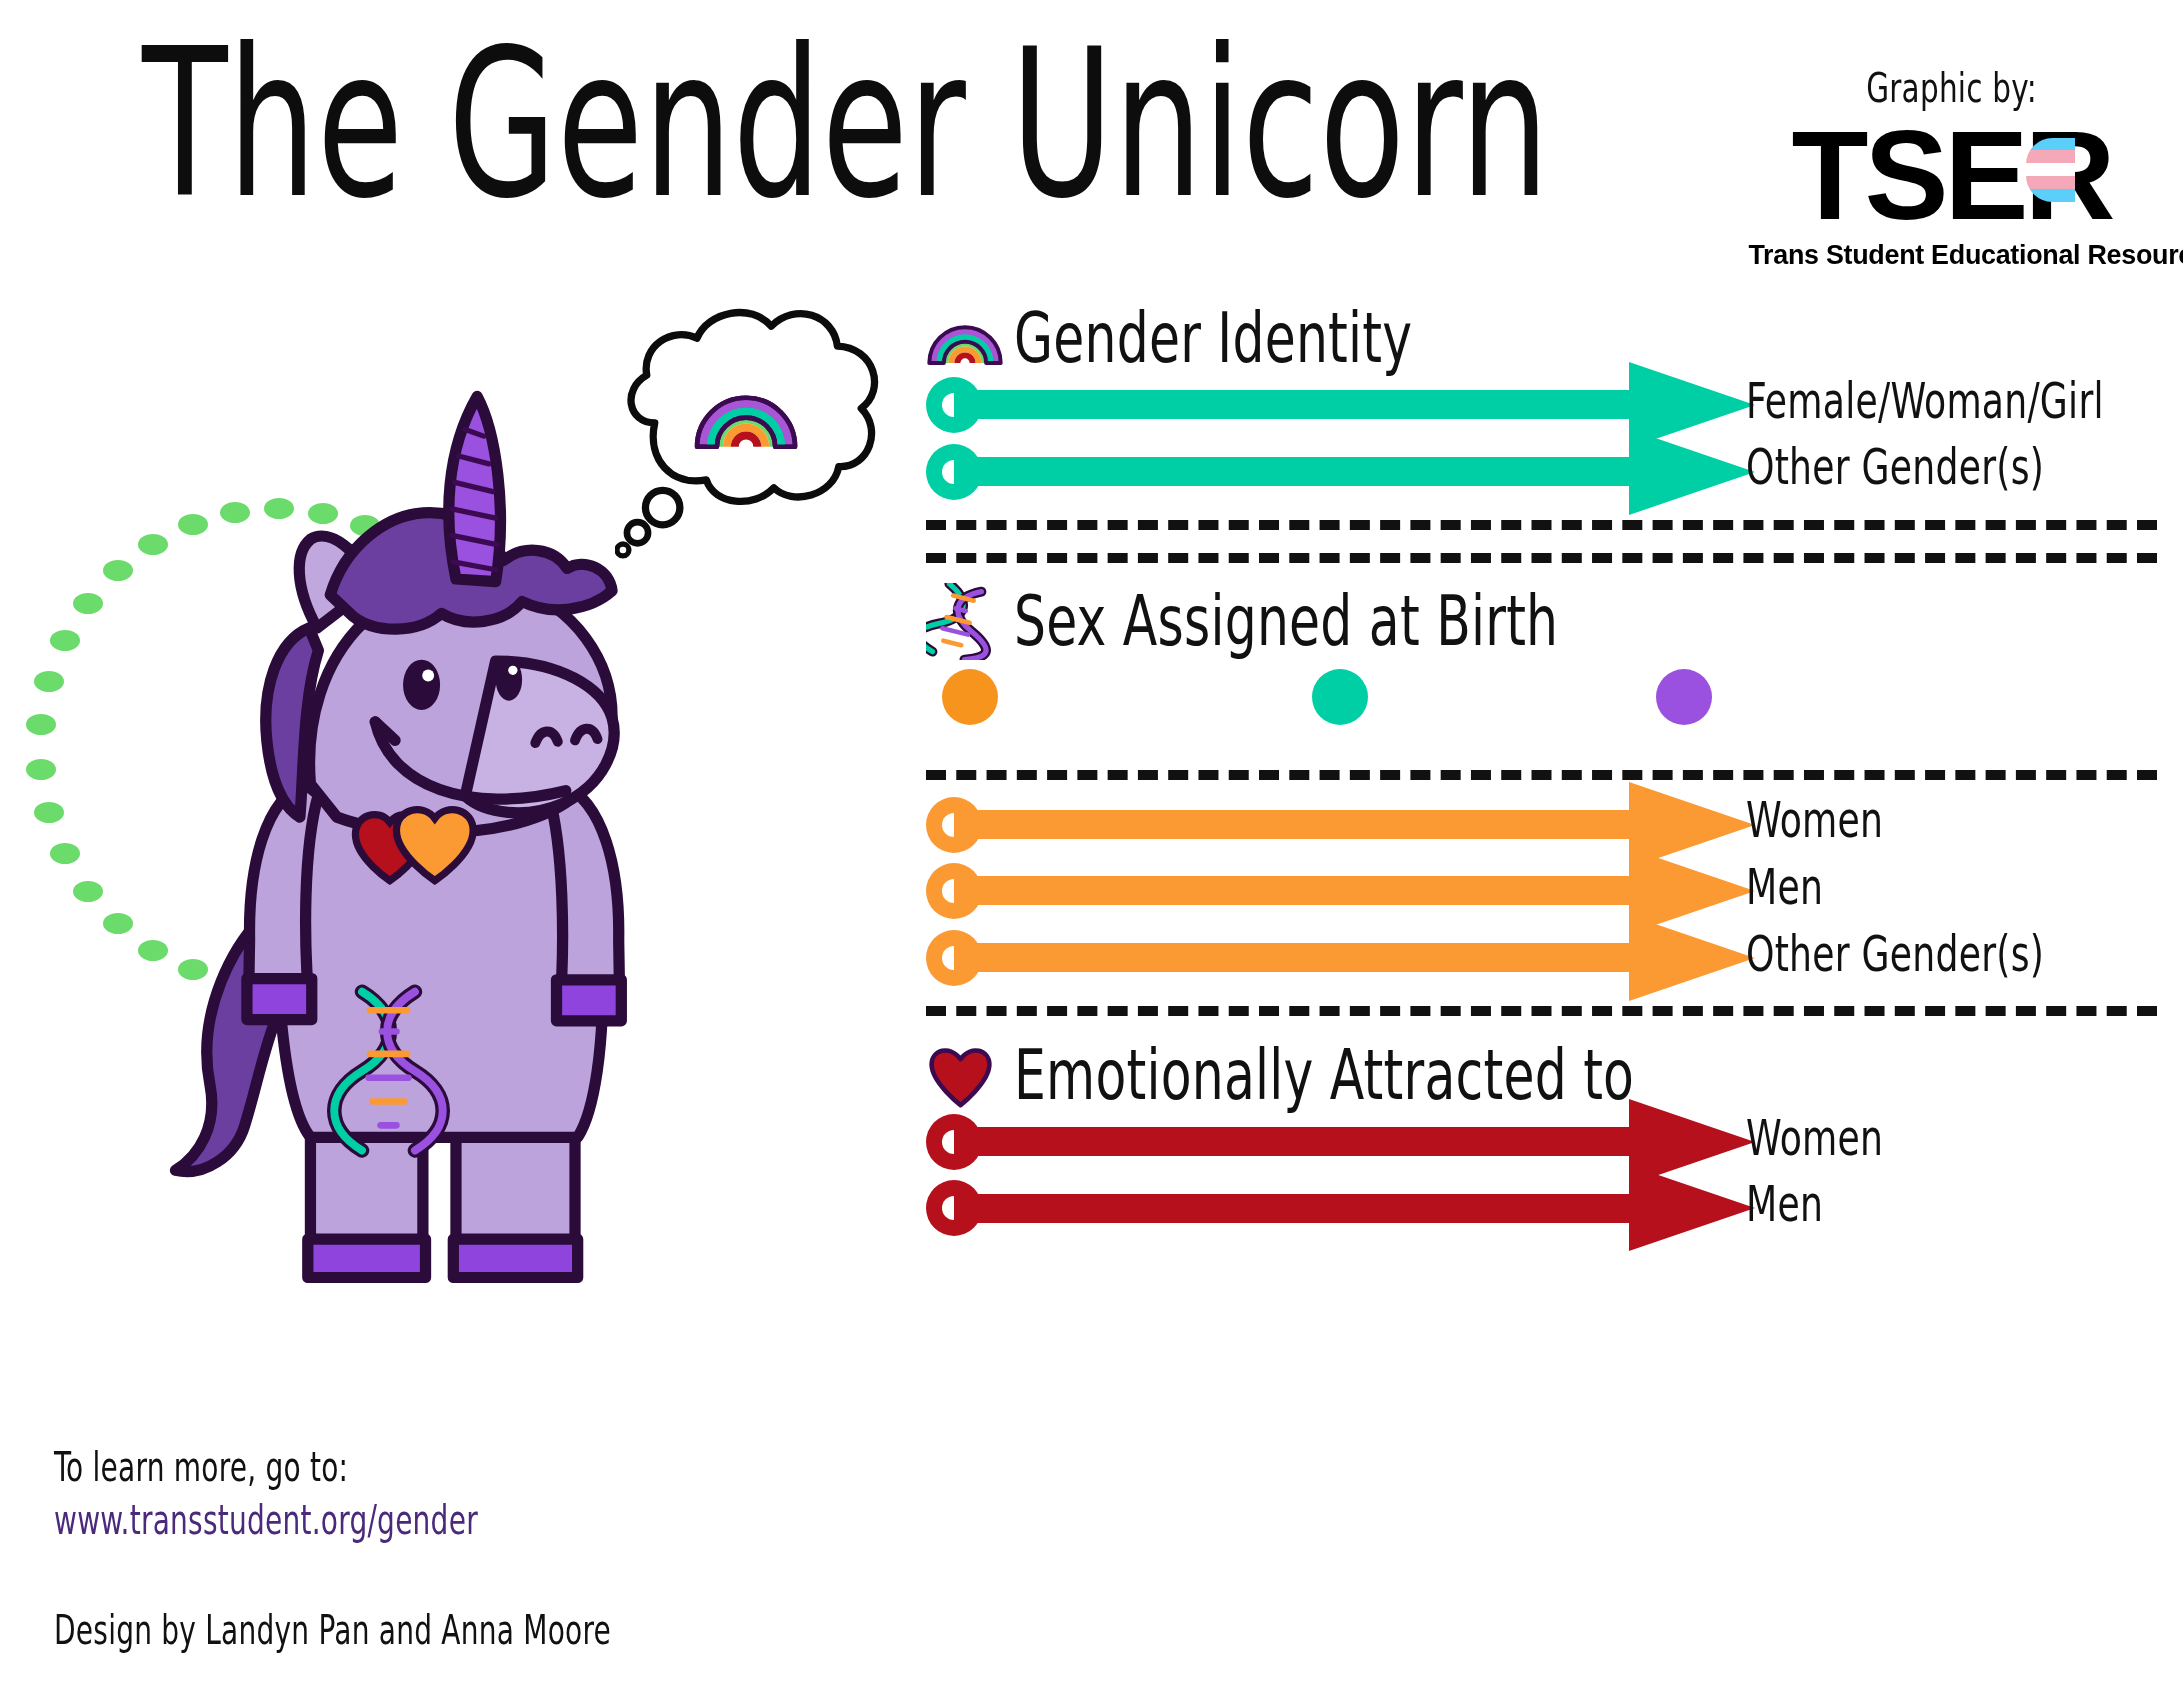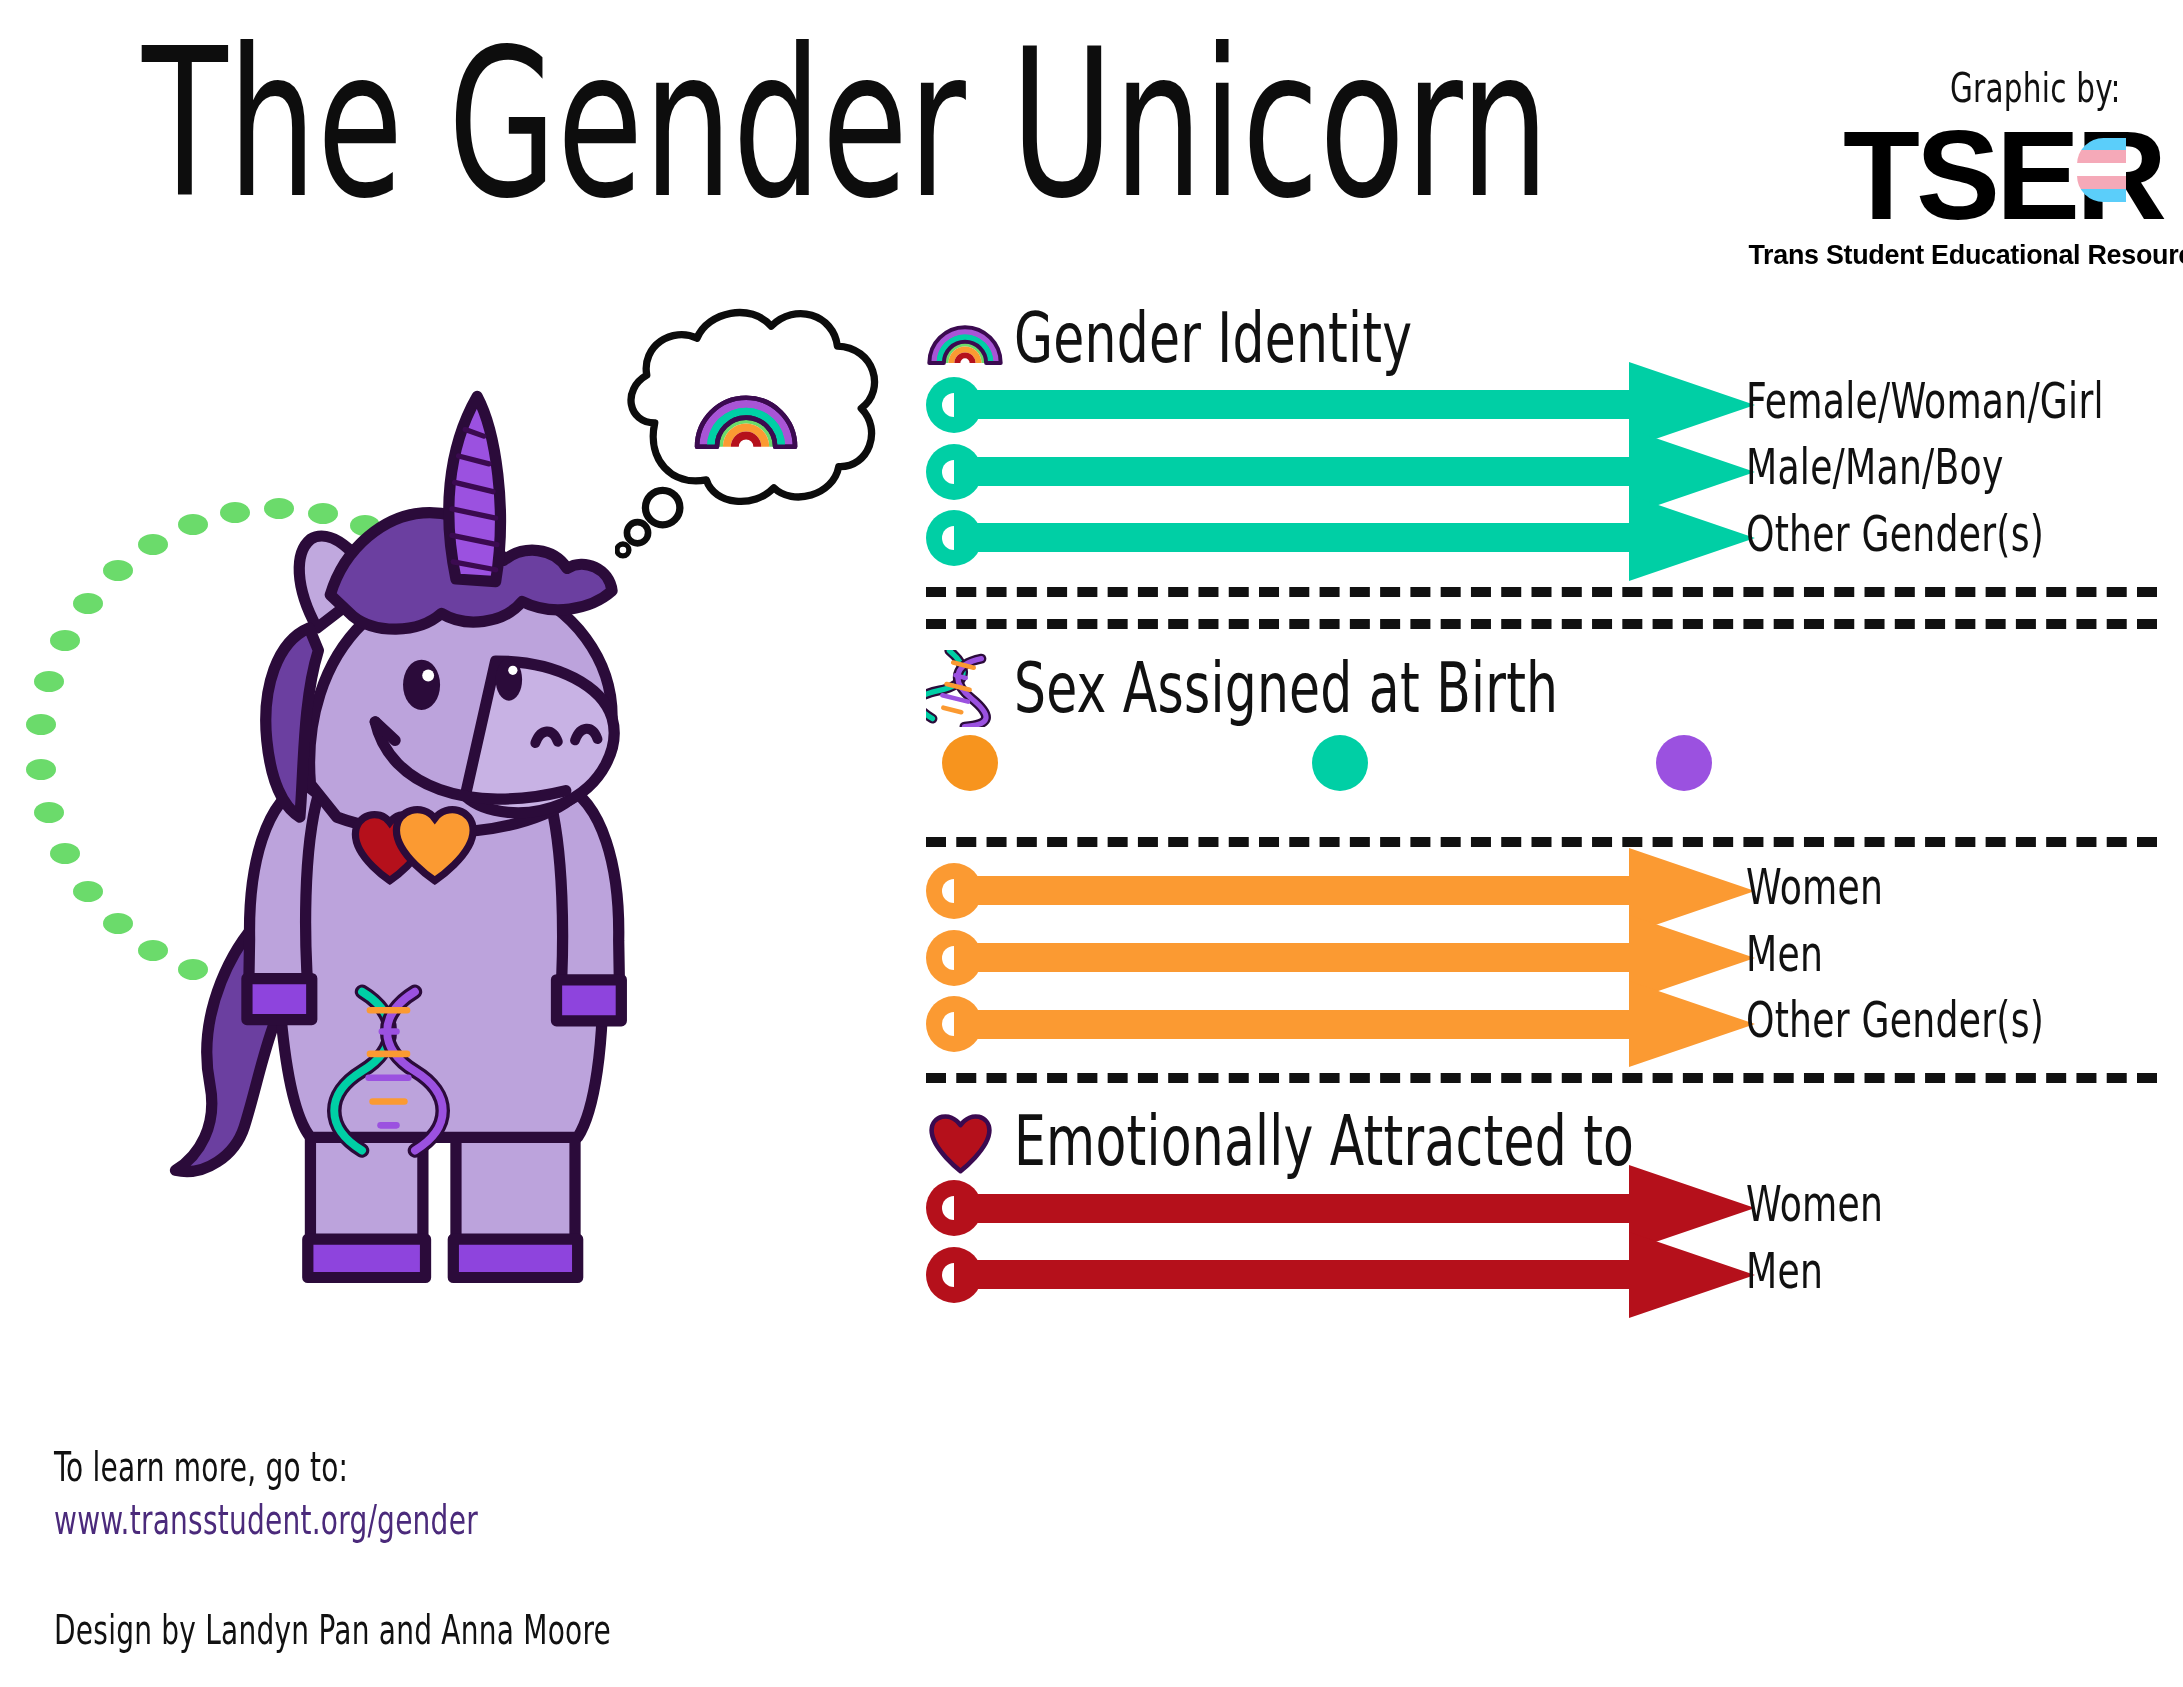--- a/index.html
+++ b/index.html
@@ -10,21 +10,21 @@
   .hand{font-family:"DejaVu Sans Condensed","Liberation Sans",sans-serif;
         font-stretch:condensed;transform:scaleX(.76);transform-origin:left center;
         letter-spacing:0.3px;color:#111;}
 
   
   #title{position:absolute;left:142px;top:14.6px;width:1542px;height:238px;}
   #title-text{font-size:205px;line-height:218px;font-weight:400;color:#0d0d0d;
               white-space:nowrap;}
 
   
-  #tser{position:absolute;left:1740px;top:66px;width:423px;height:205px;text-align:right;}
+  #tser{position:absolute;left:1740px;top:66px;width:423px;height:205px;text-align:center;}
   #tser-graphic-by{font-size:41px;line-height:44px;color:#111;white-space:nowrap;
        transform:scaleX(.8);transform-origin:center center;}
   #tser-word{position:relative;display:inline-block;font-size:126px;line-height:126px;
        font-weight:900;letter-spacing:-4px;color:#000;margin-top:2.6px;}
   #tser-flag{position:absolute;right:37px;top:25px;width:49px;height:64px;overflow:hidden;
        border-radius:26.5px 0 0 26.5px;}
   #tser-flag i{display:block;height:20%;}
   #tser-flag i:nth-child(1){background:#5BCEFA;}
   #tser-flag i:nth-child(2){background:#F5A9B8;}
   #tser-flag i:nth-child(3){background:#FFFFFF;}
@@ -267,28 +267,20 @@
             <div class="head" style="border-left: 126px solid rgb(0, 207, 165);"></div>
           </div>
           <div class="label hand">Female/Woman/Girl</div>
         </div>
         <div class="row">
           <div class="bar-wrap">
             <div class="knob" style="background: rgb(0, 207, 165);"></div>
             <div class="bar" style="background: rgb(0, 207, 165);"></div>
             <div class="head" style="border-left: 126px solid rgb(0, 207, 165);"></div>
           </div>
-          <div class="label hand">Male/Man/Boy</div>
-        </div>
-        <div class="row">
-          <div class="bar-wrap">
-            <div class="knob" style="background: rgb(0, 207, 165);"></div>
-            <div class="bar" style="background: rgb(0, 207, 165);"></div>
-            <div class="head" style="border-left: 126px solid rgb(0, 207, 165);"></div>
-          </div>
           <div class="label hand">Other Gender(s)</div>
         </div>
       </div>
     </div>
     <div class="divider"></div>
     <div class="section">
     </div>
     <div class="divider"></div>
     <div class="section">
       <div class="sec-head">

